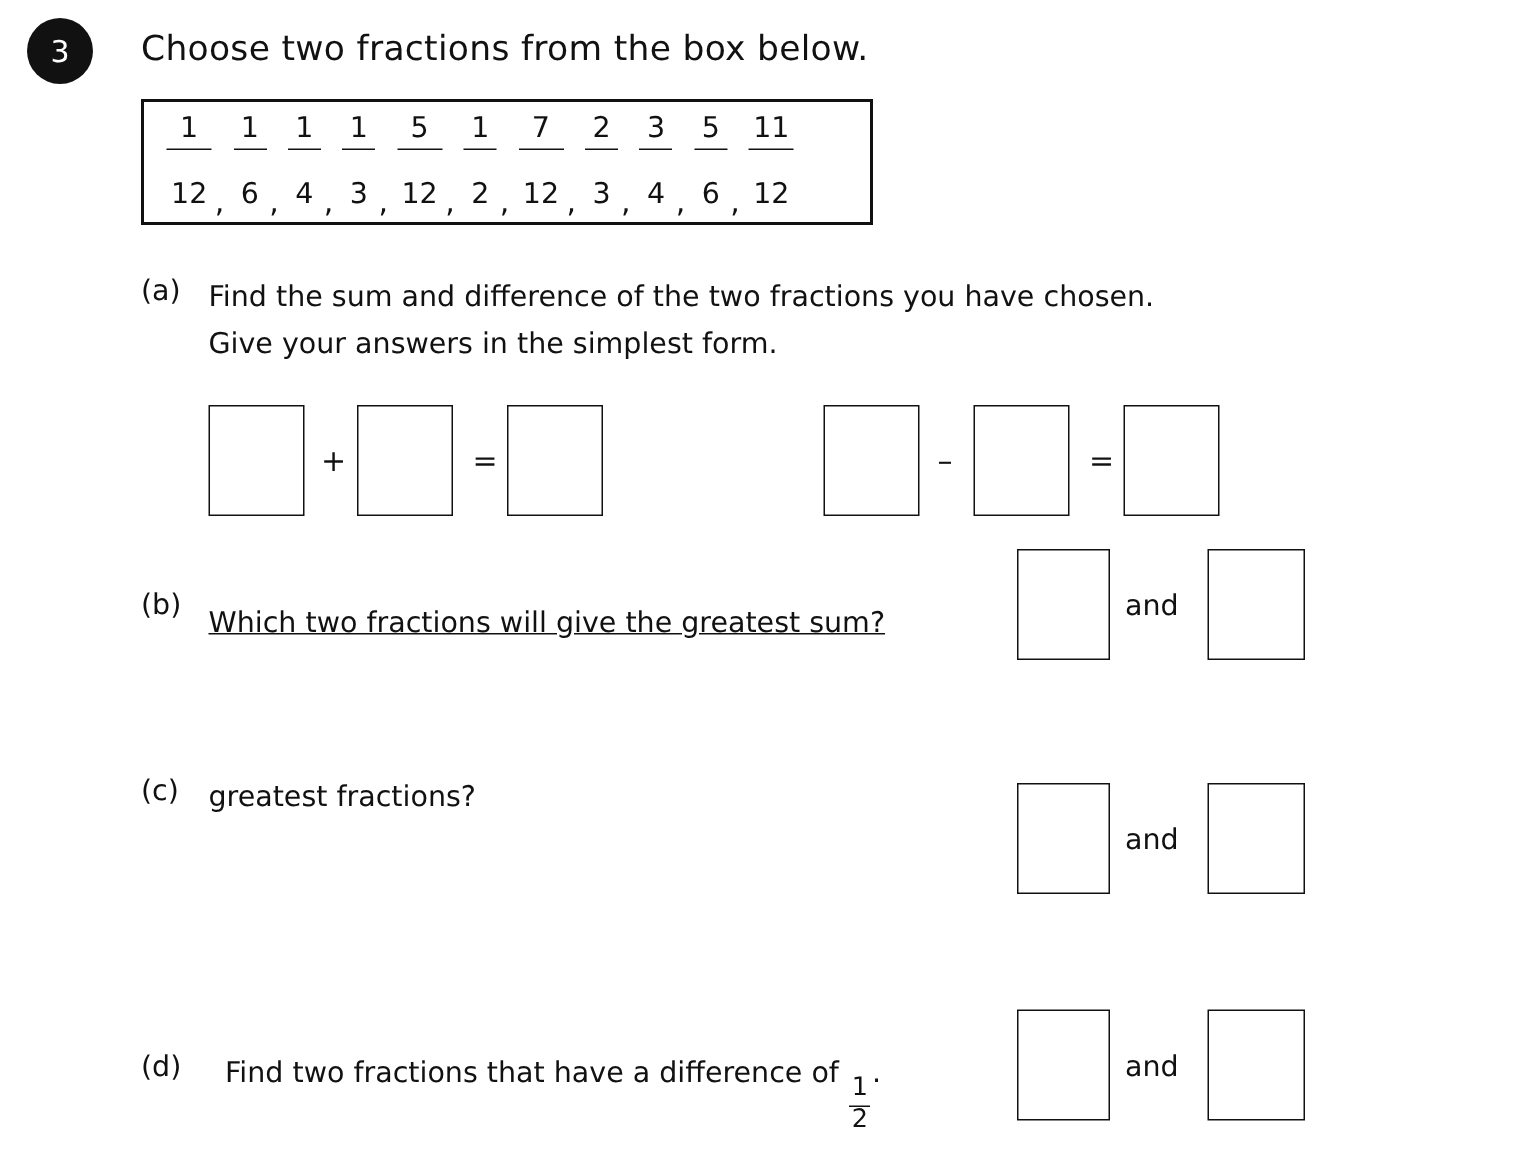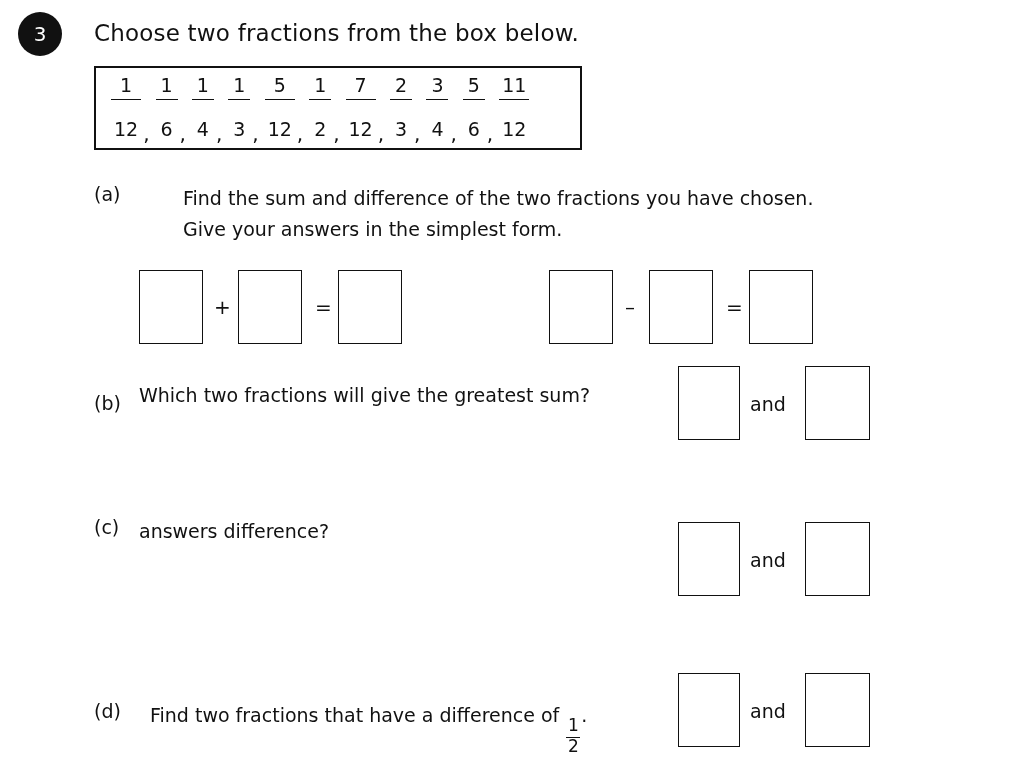--- a/index.html
+++ b/index.html
@@ -210,46 +210,46 @@
     <span class="comma">,</span>
 
     <span class="frac">
       <span class="num">11</span>
       <span class="bar"></span>
       <span class="den">12</span>
     </span>
   </div>
 
   <div class="part-label" style="left:94px; top:183px;">(a)</div>
-  <div class="part-text" style="left:139px; top:183px; width:760px;margin-left:44px;">
+  <div class="part-text" style="left:139px; top:183px; width:760px;">
     <div>Find the sum and difference of the two fractions you have chosen.</div>
     <div>Give your answers in the simplest form.</div>
   </div>
 
   <div class="box" style="left:139px; top:270px; width:64px; height:74px;"></div>
   <div class="op" style="left:214px; top:295px;">+</div>
   <div class="box" style="left:238px; top:270px; width:64px; height:74px;"></div>
   <div class="op" style="left:315px; top:295px;">=</div>
   <div class="box" style="left:338px; top:270px; width:64px; height:74px;"></div>
 
   <div class="box" style="left:549px; top:270px; width:64px; height:74px;"></div>
   <div class="op" style="left:625px; top:295px;">–</div>
   <div class="box" style="left:649px; top:270px; width:64px; height:74px;"></div>
   <div class="op" style="left:726px; top:295px;">=</div>
   <div class="box" style="left:749px; top:270px; width:64px; height:74px;"></div>
 
   <div class="part-label" style="left:94px; top:392px;">(b)</div>
-  <div class="part-text" style="left:139px; top:380px; width:520px;">Which two fractions will give the greatest sum?</div>
+  <div class="part-text" style="left:139px; top:400px; width:520px;text-decoration:underline;">Which two fractions will give the greatest sum?</div>
   <div class="box" style="left:678px; top:366px; width:62px; height:74px;"></div>
   <div class="andlbl" style="left:750px; top:393px;">and</div>
   <div class="box" style="left:805px; top:366px; width:65px; height:74px;"></div>
 
   <div class="part-label" style="left:94px; top:516px;">(c)</div>
   <div class="part-text" style="left:139px; top:516px; width:520px;">
-    <div>answers difference?</div>
+    <div>greatest fractions?</div>
   </div>
   <div class="box" style="left:678px; top:522px; width:62px; height:74px;"></div>
   <div class="andlbl" style="left:750px; top:549px;">and</div>
   <div class="box" style="left:805px; top:522px; width:65px; height:74px;"></div>
 
   <div class="part-label" style="left:94px; top:700px;">(d)</div>
   <div class="part-text" style="left:150px; top:700px; width:520px;">
     <span>Find two fractions that have a difference of</span>
     <span class="inline-frac">
       <span>1</span>

